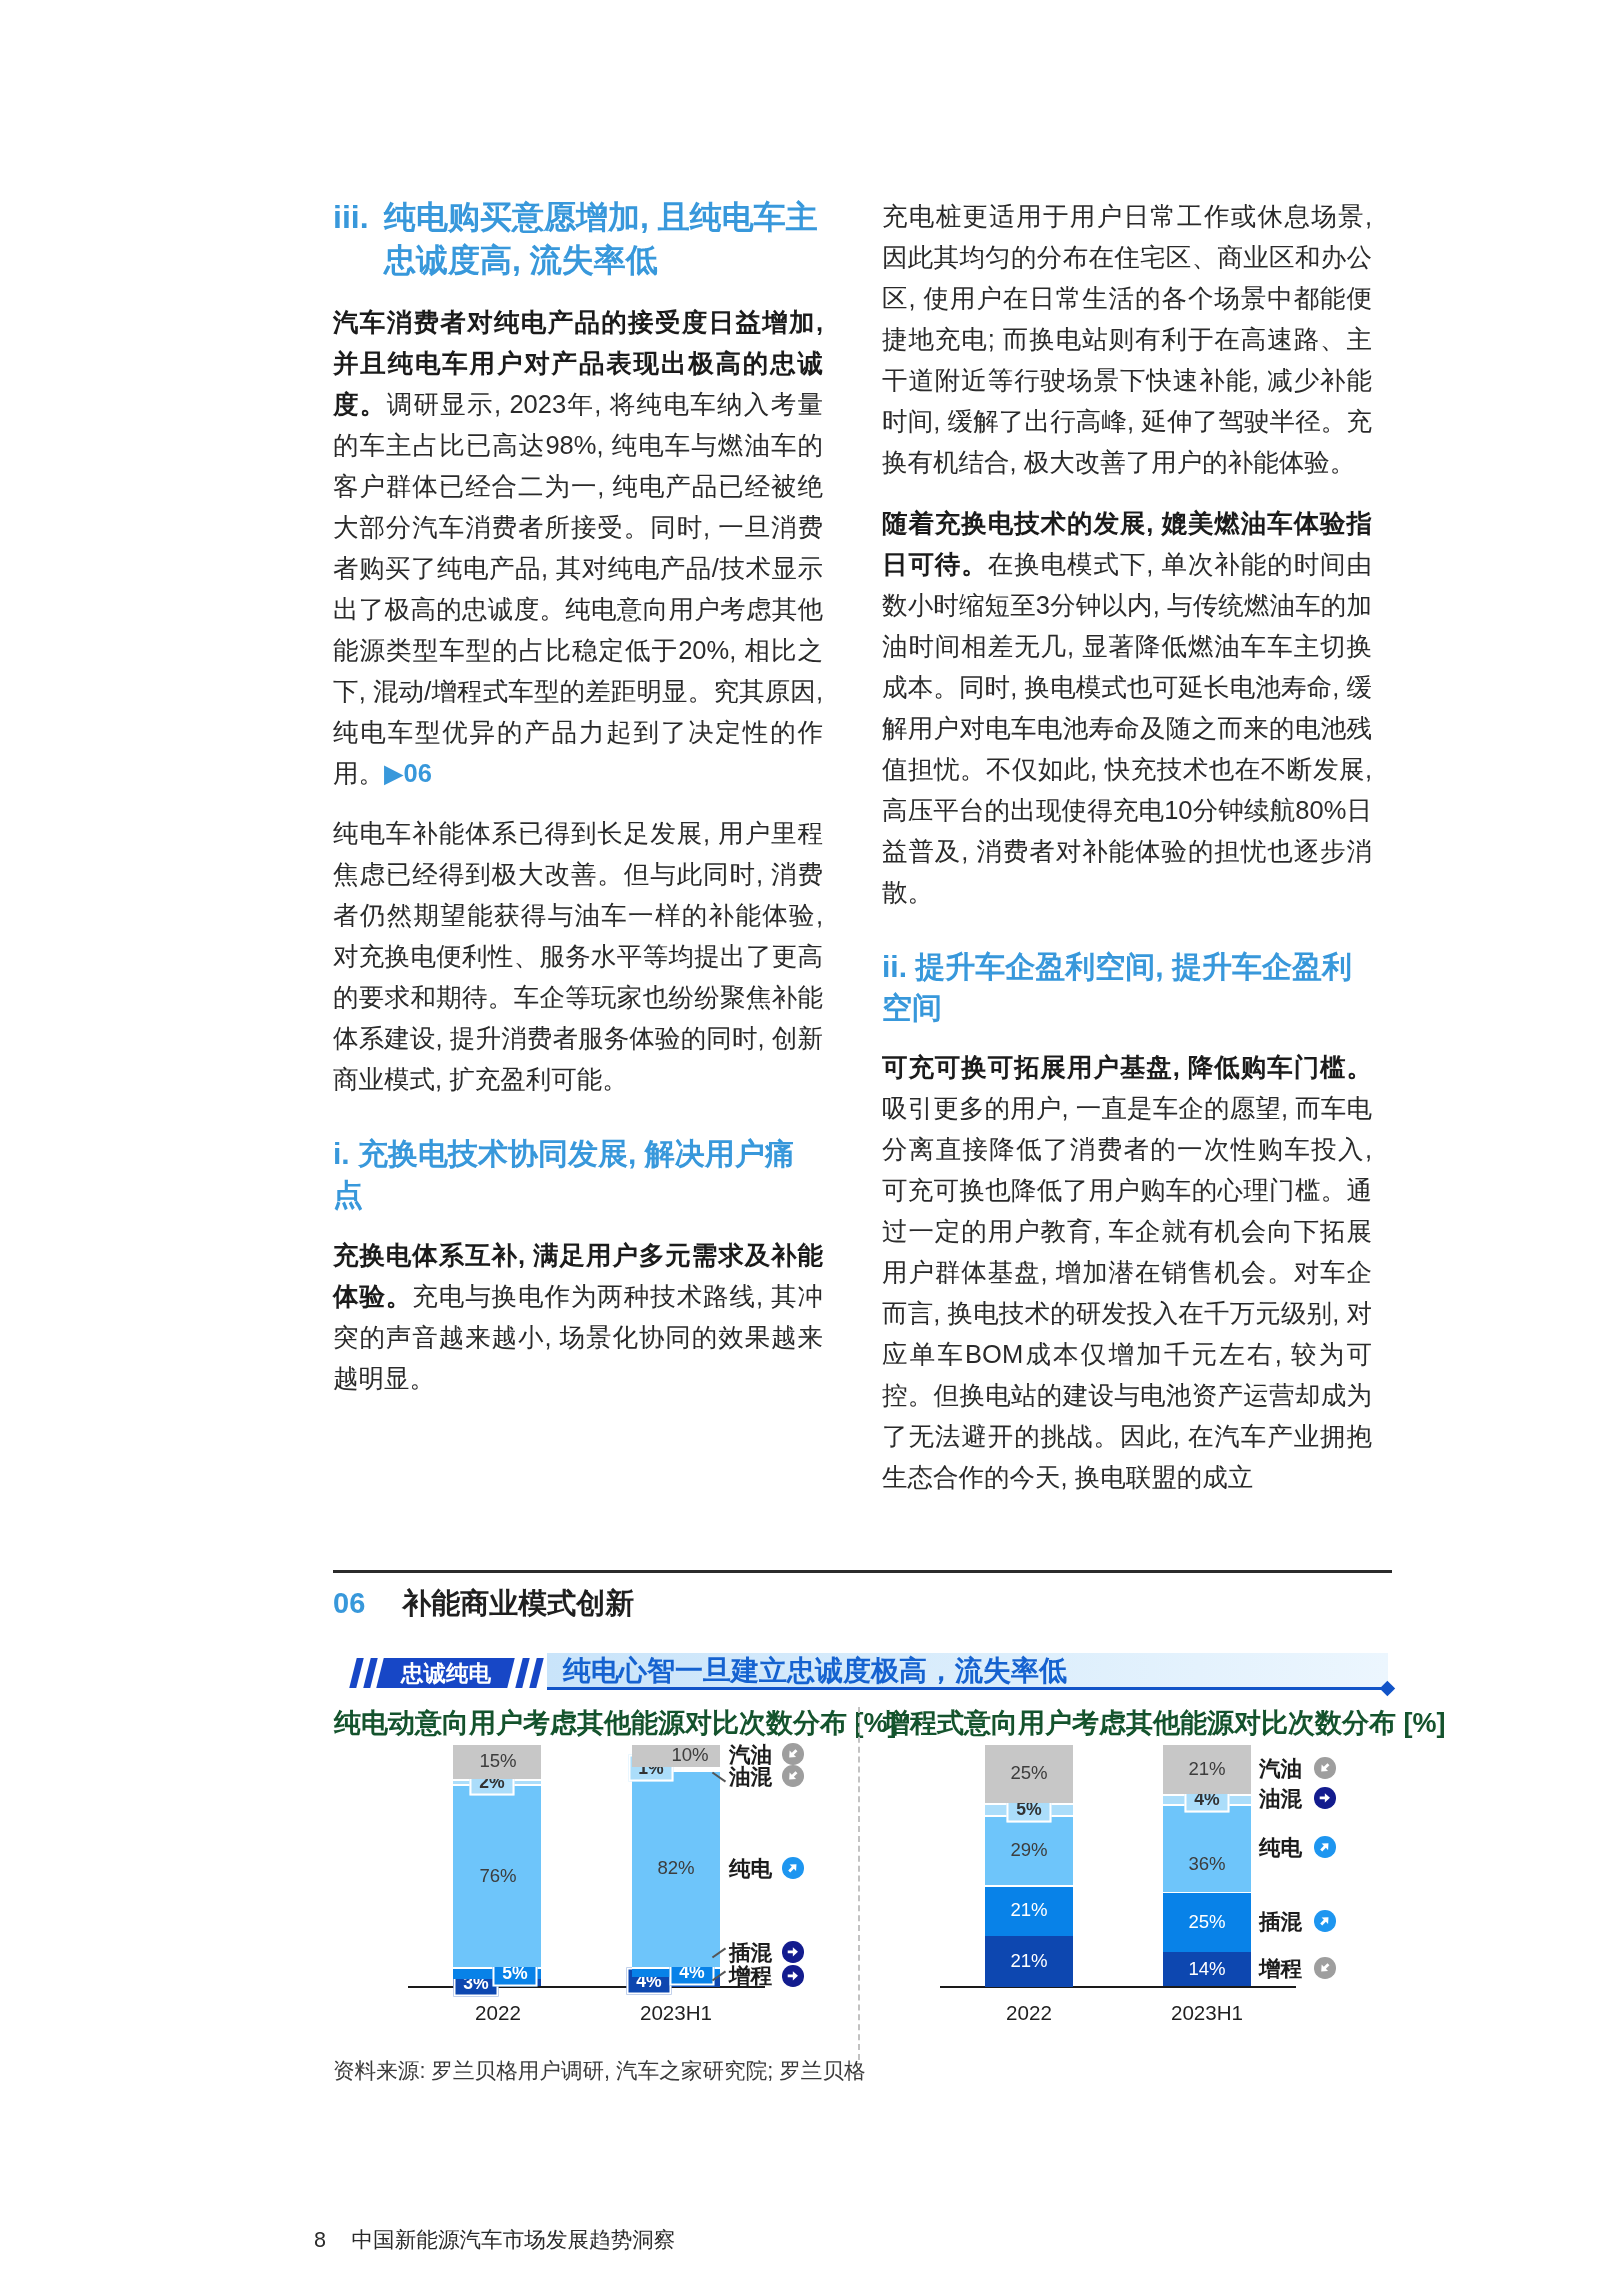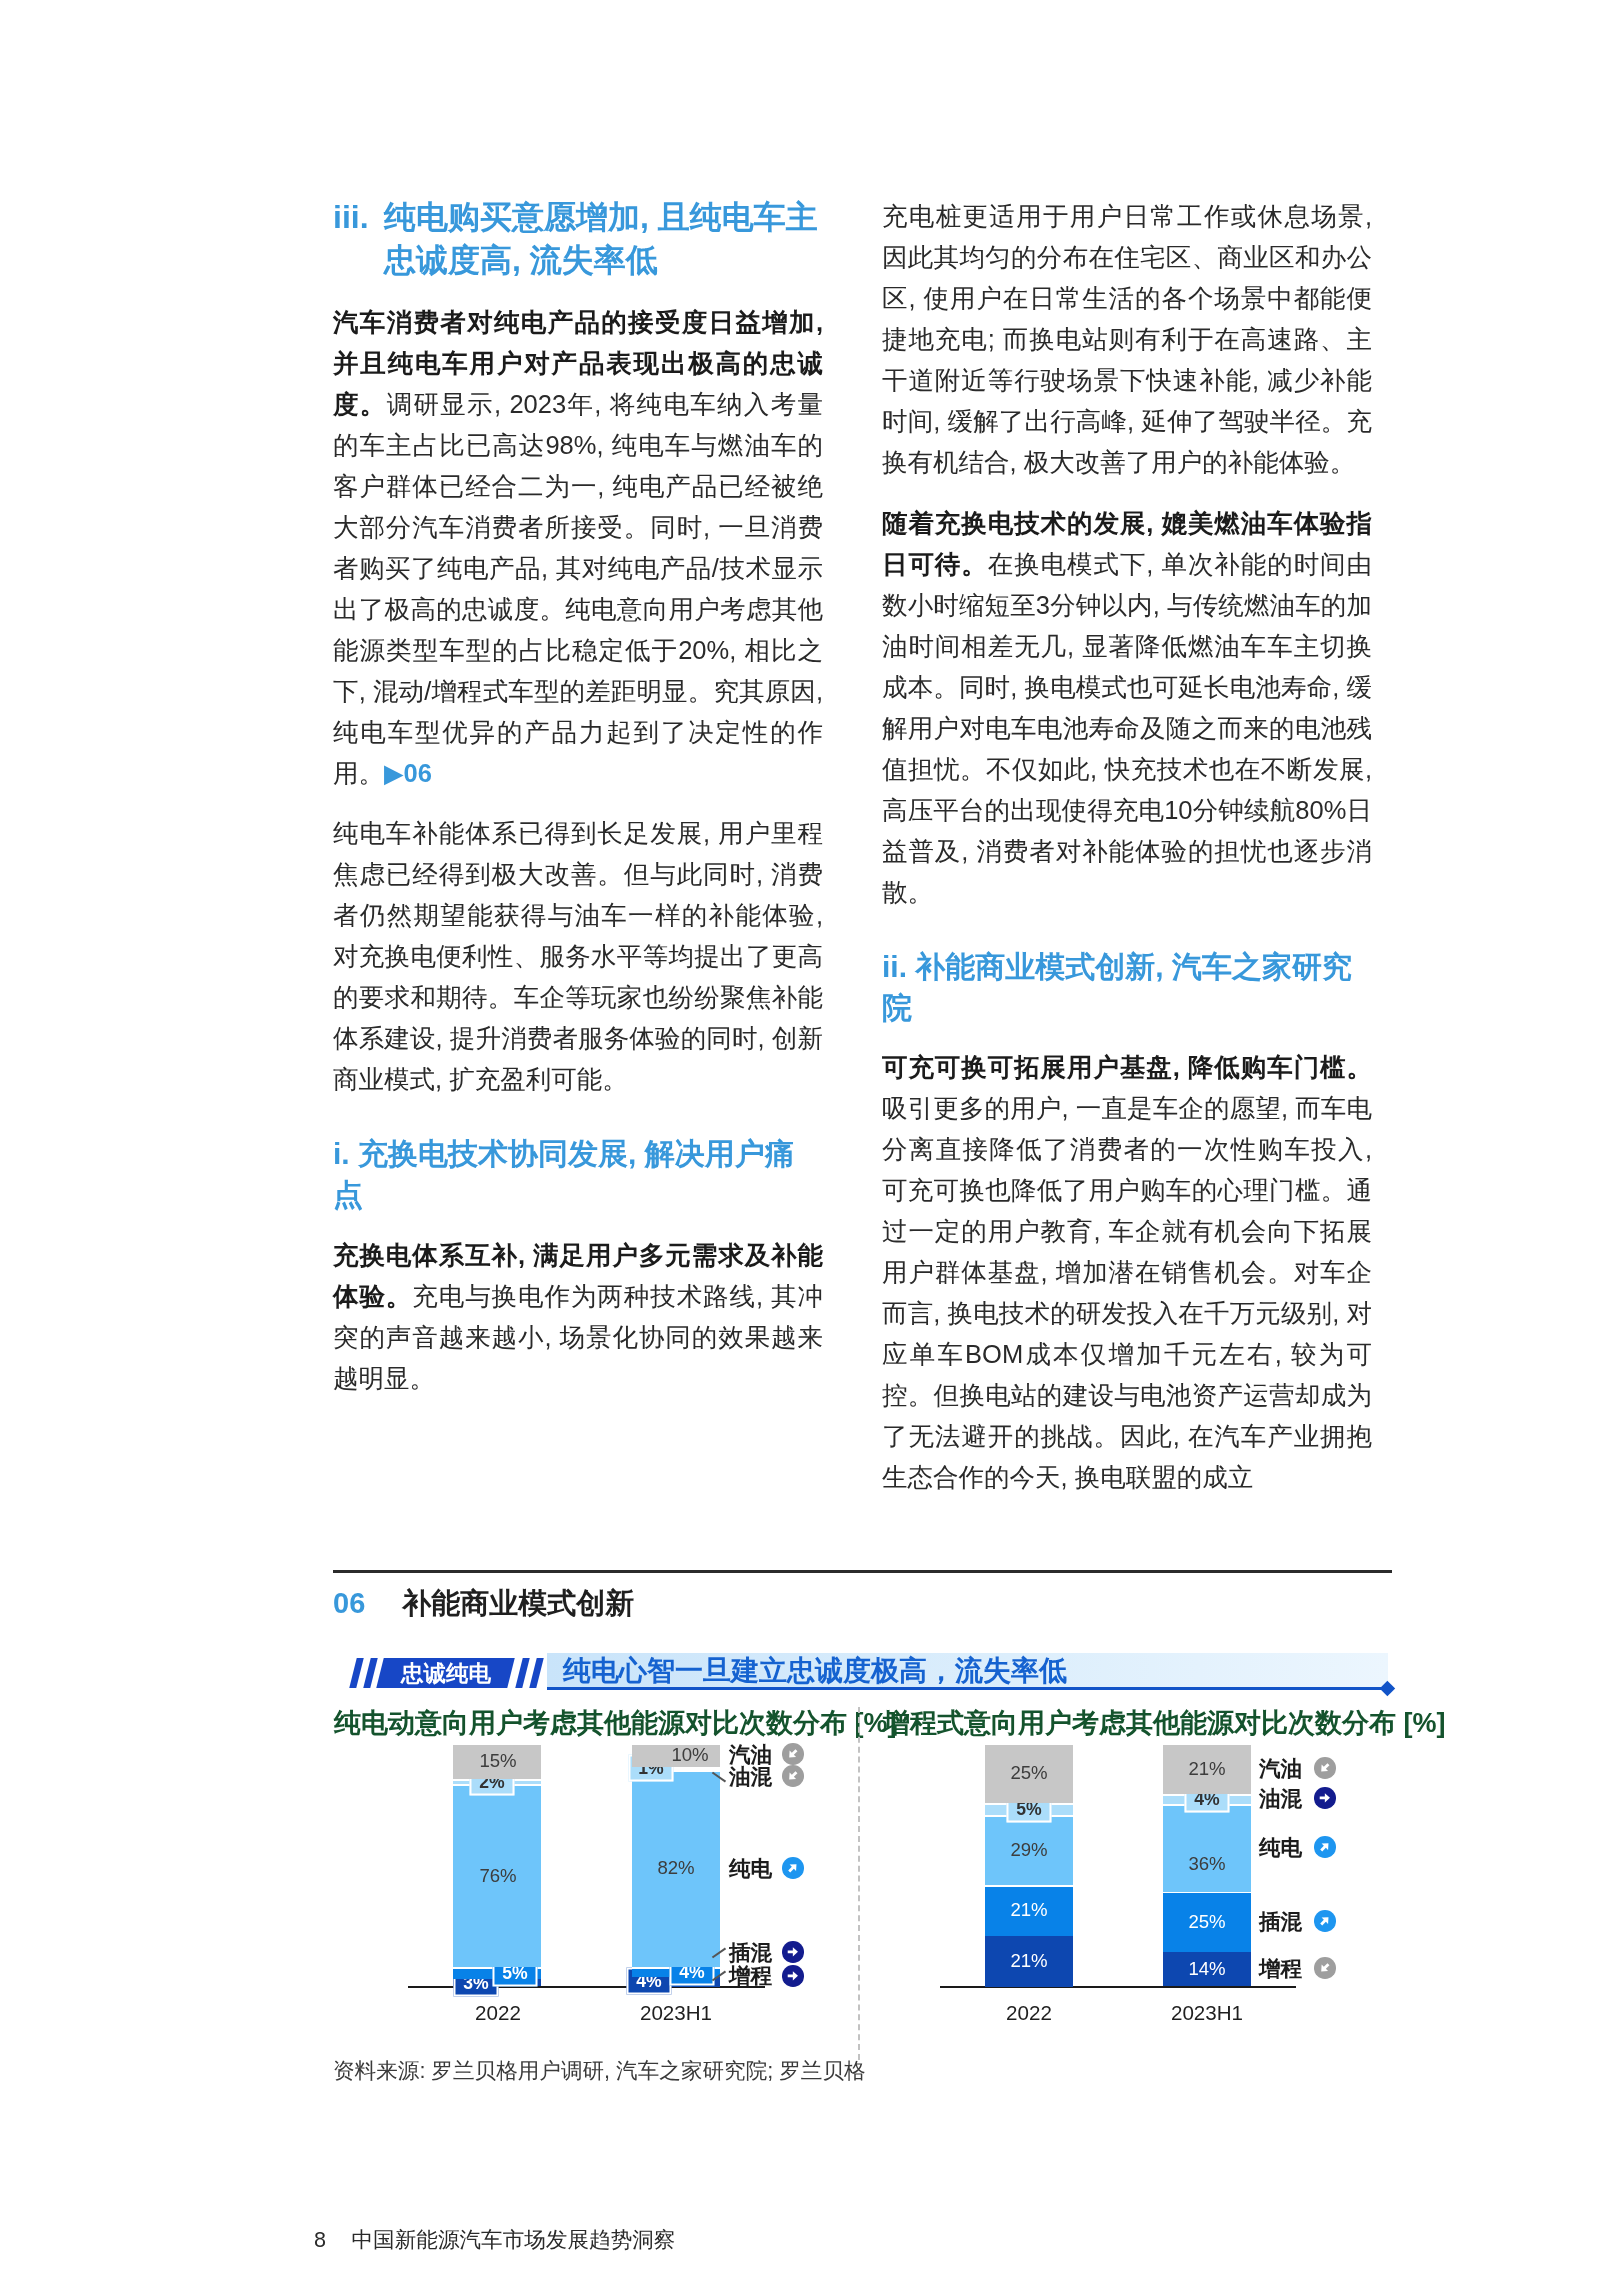--- a/index.html
+++ b/index.html
@@ -71,21 +71,21 @@
     <h2 class="h-light"><span class="hnum">iii.</span><span>纯电购买意愿增加, 且纯电车主忠诚度高, 流失率低</span></h2>
     <p><b>汽车消费者对纯电产品的接受度日益增加, 并且纯电车用户对产品表现出极高的忠诚度。</b><span>调研显示, 2023年, 将纯电车纳入考量的车主占比已高达98%, 纯电车与燃油车的客户群体已经合二为一, 纯电产品已经被绝大部分汽车消费者所接受。同时, 一旦消费者购买了纯电产品, 其对纯电产品/技术显示出了极高的忠诚度。纯电意向用户考虑其他能源类型车型的占比稳定低于20%, 相比之下, 混动/增程式车型的差距明显。究其原因, 纯电车型优异的产品力起到了决定性的作用。</span><span class="figref">▶06</span></p>
     <p>纯电车补能体系已得到长足发展, 用户里程焦虑已经得到极大改善。但与此同时, 消费者仍然期望能获得与油车一样的补能体验, 对充换电便利性、服务水平等均提出了更高的要求和期待。车企等玩家也纷纷聚焦补能体系建设, 提升消费者服务体验的同时, 创新商业模式, 扩充盈利可能。</p>
     <h3 class="h-sub">i. 充换电技术协同发展, 解决用户痛点</h3>
     <p><b>充换电体系互补, 满足用户多元需求及补能体验。</b><span>充电与换电作为两种技术路线, 其冲突的声音越来越小, 场景化协同的效果越来越明显。</span></p>
   </div>
 
   <div class="col col-right">
     <p class="pt8">充电桩更适用于用户日常工作或休息场景, 因此其均匀的分布在住宅区、商业区和办公区, 使用户在日常生活的各个场景中都能便捷地充电; 而换电站则有利于在高速路、主干道附近等行驶场景下快速补能, 减少补能时间, 缓解了出行高峰, 延伸了驾驶半径。充换有机结合, 极大改善了用户的补能体验。</p>
     <p><b>随着充换电技术的发展, 媲美燃油车体验指日可待。</b><span>在换电模式下, 单次补能的时间由数小时缩短至3分钟以内, 与传统燃油车的加油时间相差无几, 显著降低燃油车车主切换成本。同时, 换电模式也可延长电池寿命, 缓解用户对电车电池寿命及随之而来的电池残值担忧。不仅如此, 快充技术也在不断发展, 高压平台的出现使得充电10分钟续航80%日益普及, 消费者对补能体验的担忧也逐步消散。</span></p>
-    <h3 class="h-sub">ii. 补能商业模式创新, 汽车之家研究院</h3>
+    <h3 class="h-sub">ii. 提升车企盈利空间, 提升车企盈利空间</h3>
     <p><b>可充可换可拓展用户基盘, 降低购车门槛。</b><span>吸引更多的用户, 一直是车企的愿望, 而车电分离直接降低了消费者的一次性购车投入, 可充可换也降低了用户购车的心理门槛。通过一定的用户教育, 车企就有机会向下拓展用户群体基盘, 增加潜在销售机会。对车企而言, 换电技术的研发投入在千万元级别, 对应单车BOM成本仅增加千元左右, 较为可控。但换电站的建设与电池资产运营却成为了无法避开的挑战。因此, 在汽车产业拥抱生态合作的今天, 换电联盟的成立</span></p>
   </div>
 
   <div class="fig-rule"></div>
   <div class="fig-head">
     <span class="fig-num">06</span><span class="fig-title">补能商业模式创新</span>
   </div>
 
   <div class="band"></div>
   <div class="band-rule"></div>

